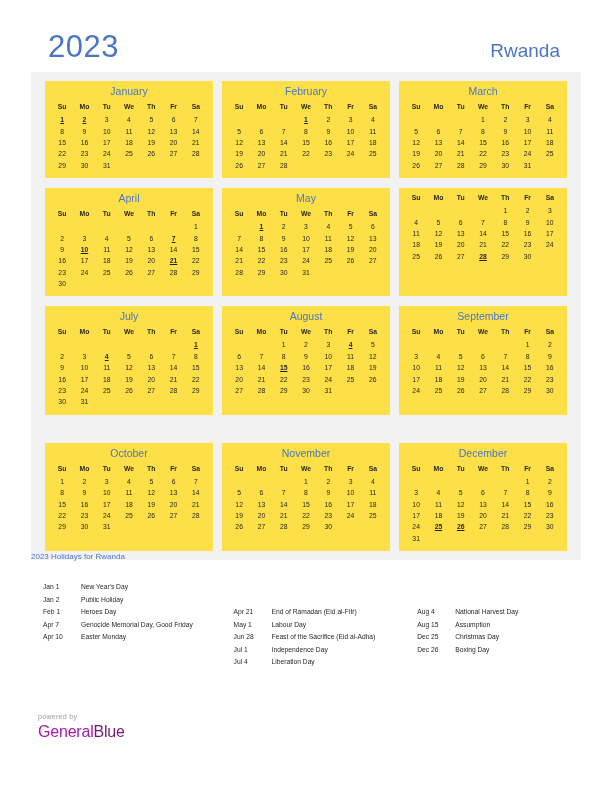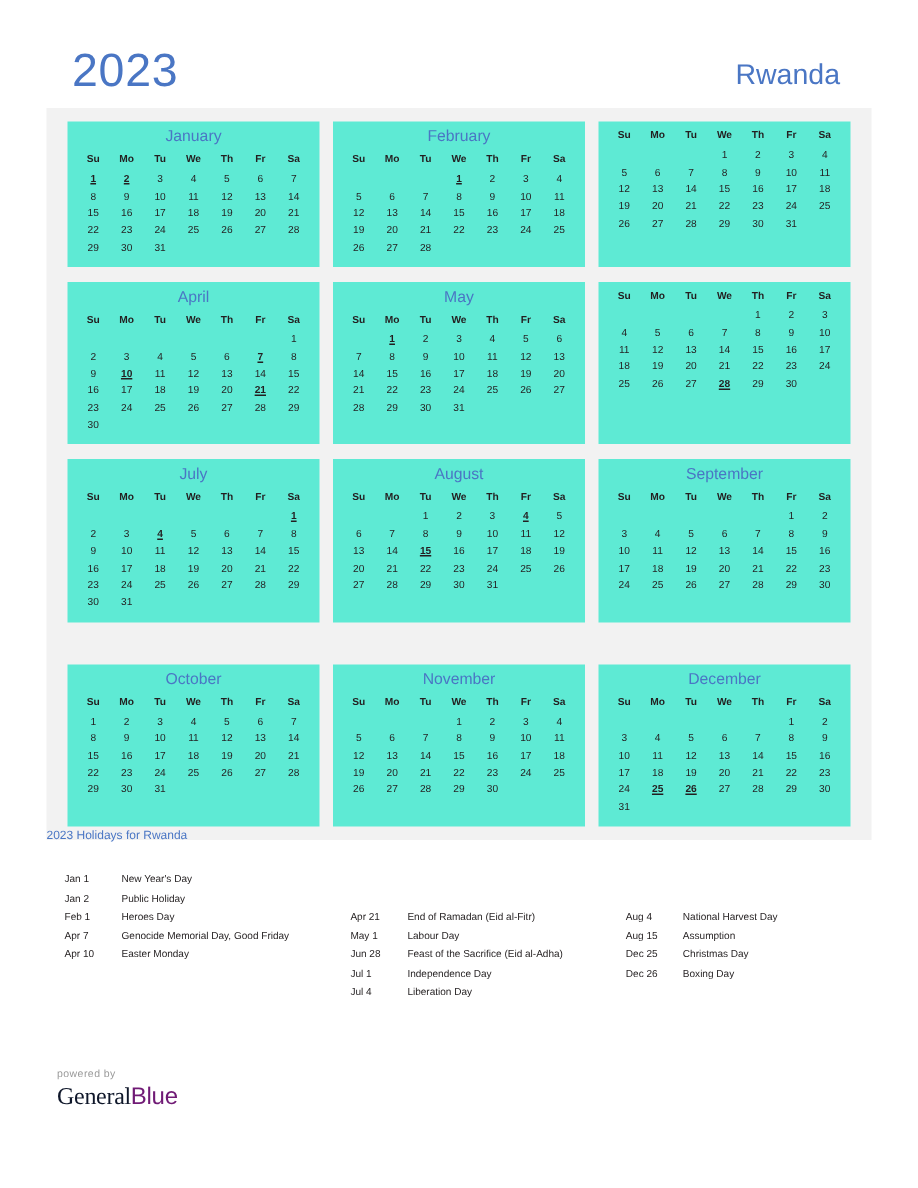--- a/index.html
+++ b/index.html
@@ -67,21 +67,21 @@
     display: flex;
     justify-content: space-between;
     padding: 0 14px;
     box-sizing: border-box;
     margin-bottom: 10px;
   }
   .month-row:last-child { margin-bottom: 0; margin-top: 28px; }
 
   .month-card {
     width: 168px;
-    background: #5eead4;
+    background: #fde047;
     box-sizing: border-box;
     padding: 4px 6px 7px 6px;
   }
   .month-name {
     text-align: center;
     font-size: 10.5px;
     color: #4a76c4;
     margin-bottom: 3px;
     line-height: 13px;
     white-space: nowrap;
@@ -164,21 +164,21 @@
     font-size: 7px;
     color: #9a9a9a;
     line-height: 10px;
     letter-spacing: 0.3px;
   }
   .brand {
     font-size: 16px;
     line-height: 20px;
     letter-spacing: -0.2px;
   }
-  .brand-general { color: #0f172a; font-family: Liberation Serif, serif; }
+  .brand-general { color: #a21caf; }
   .brand-blue { color: #701a75; }
 </style>
 </head>
 <body>
 
 <div class="page">
 
   <div class="header">
     <div class="year-title">2023</div>
     <div class="country-title">Rwanda</div>
@@ -306,20 +306,21 @@
                 <td class="">28</td>
                 <td class="empty">&nbsp;</td>
                 <td class="empty">&nbsp;</td>
                 <td class="empty">&nbsp;</td>
                 <td class="empty">&nbsp;</td>
               </tr>
             </tbody>
           </table>
         </div>
         <div class="month-card">
+          <div class="month-name">March</div>
           <table class="month-grid">
             <thead>
               <tr>
                 <th>Su</th>
                 <th>Mo</th>
                 <th>Tu</th>
                 <th>We</th>
                 <th>Th</th>
                 <th>Fr</th>
                 <th>Sa</th>

